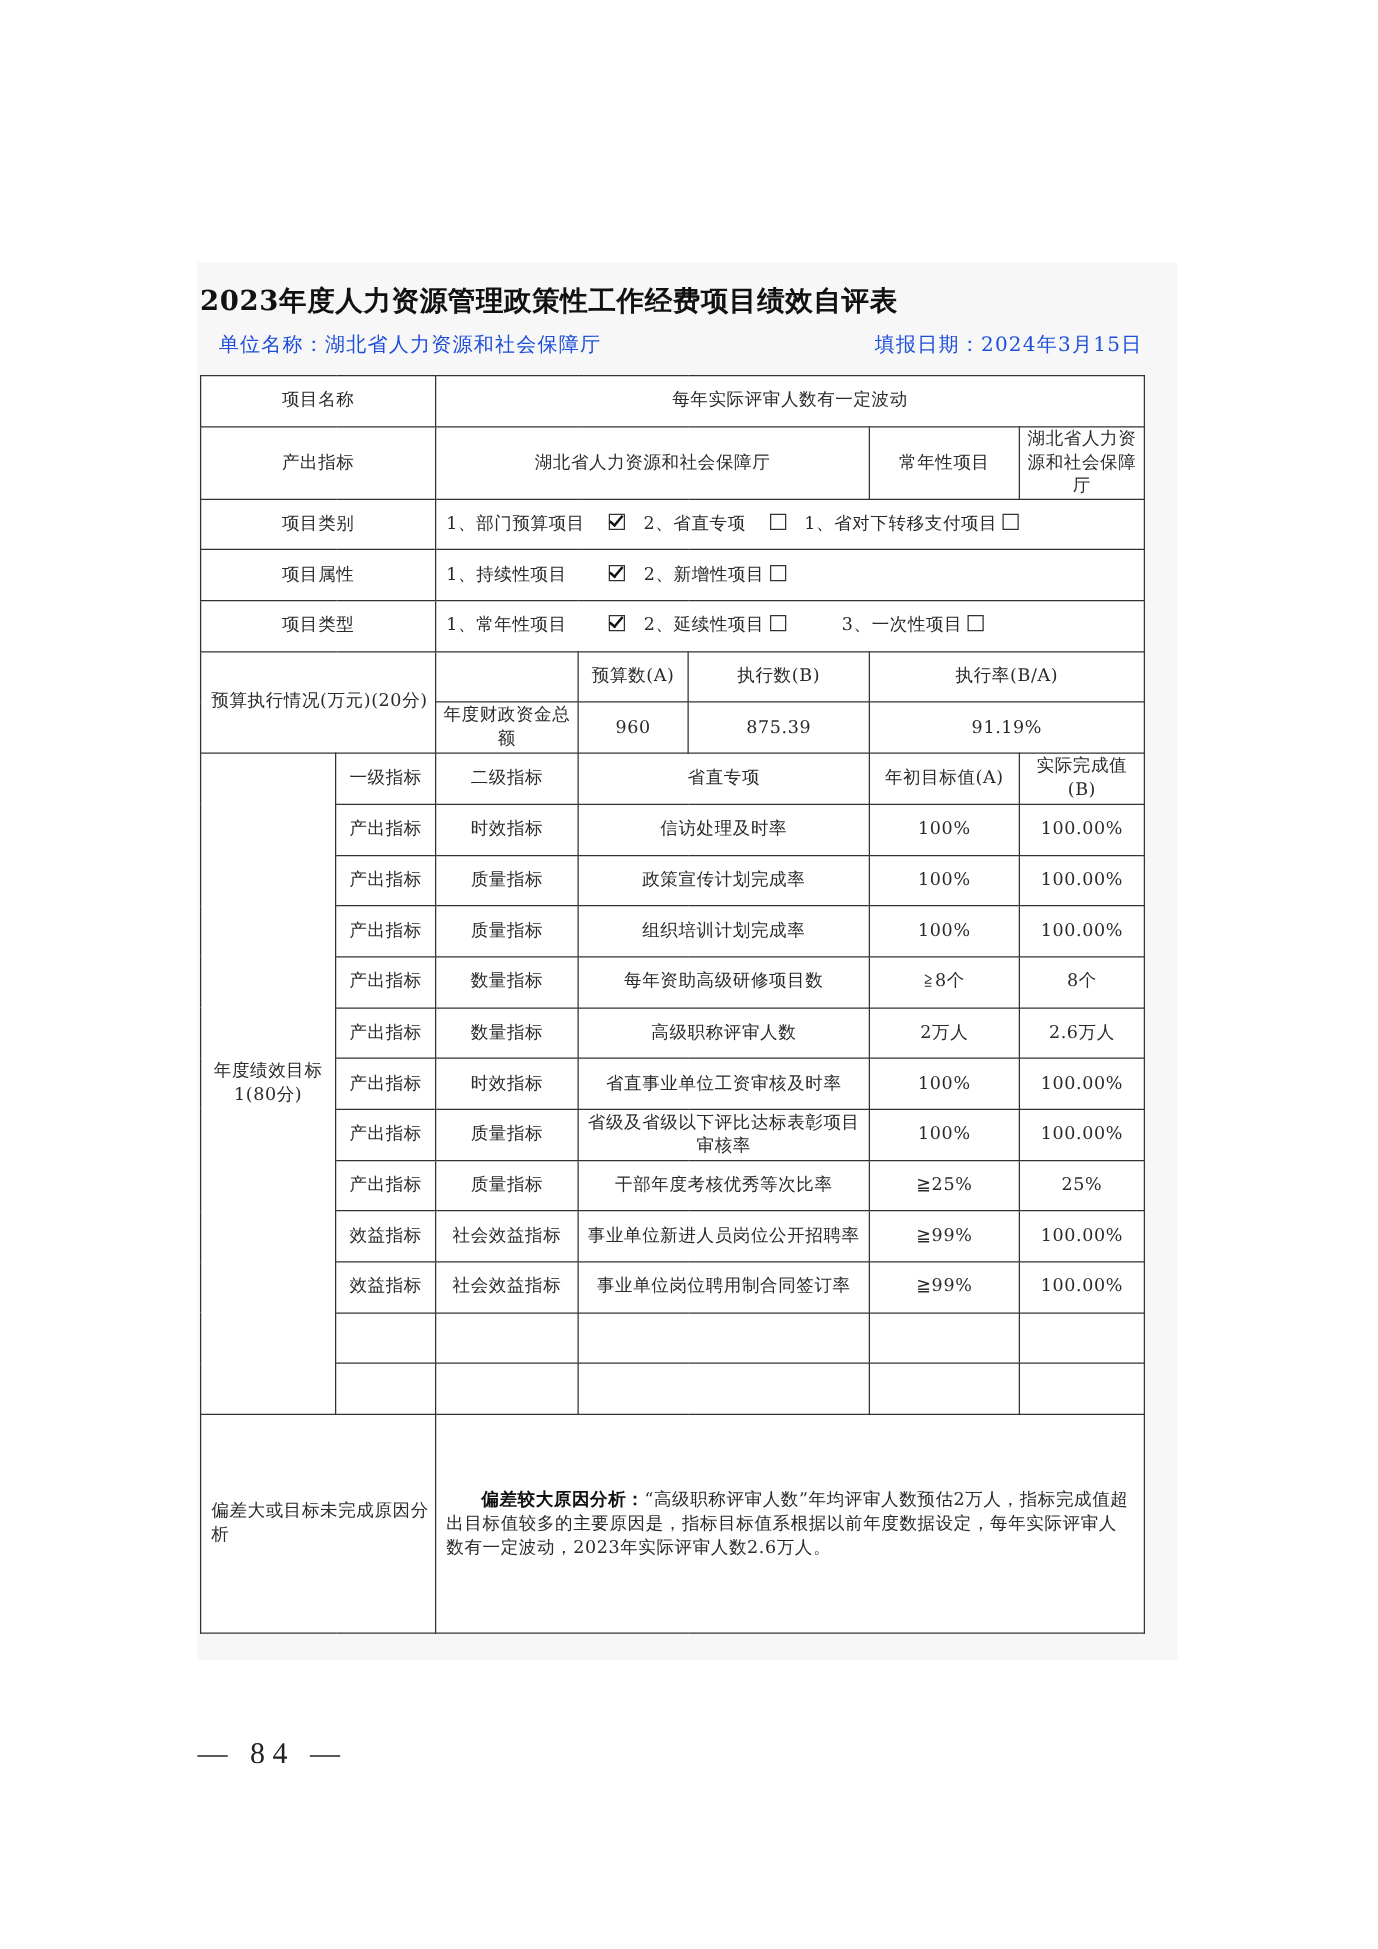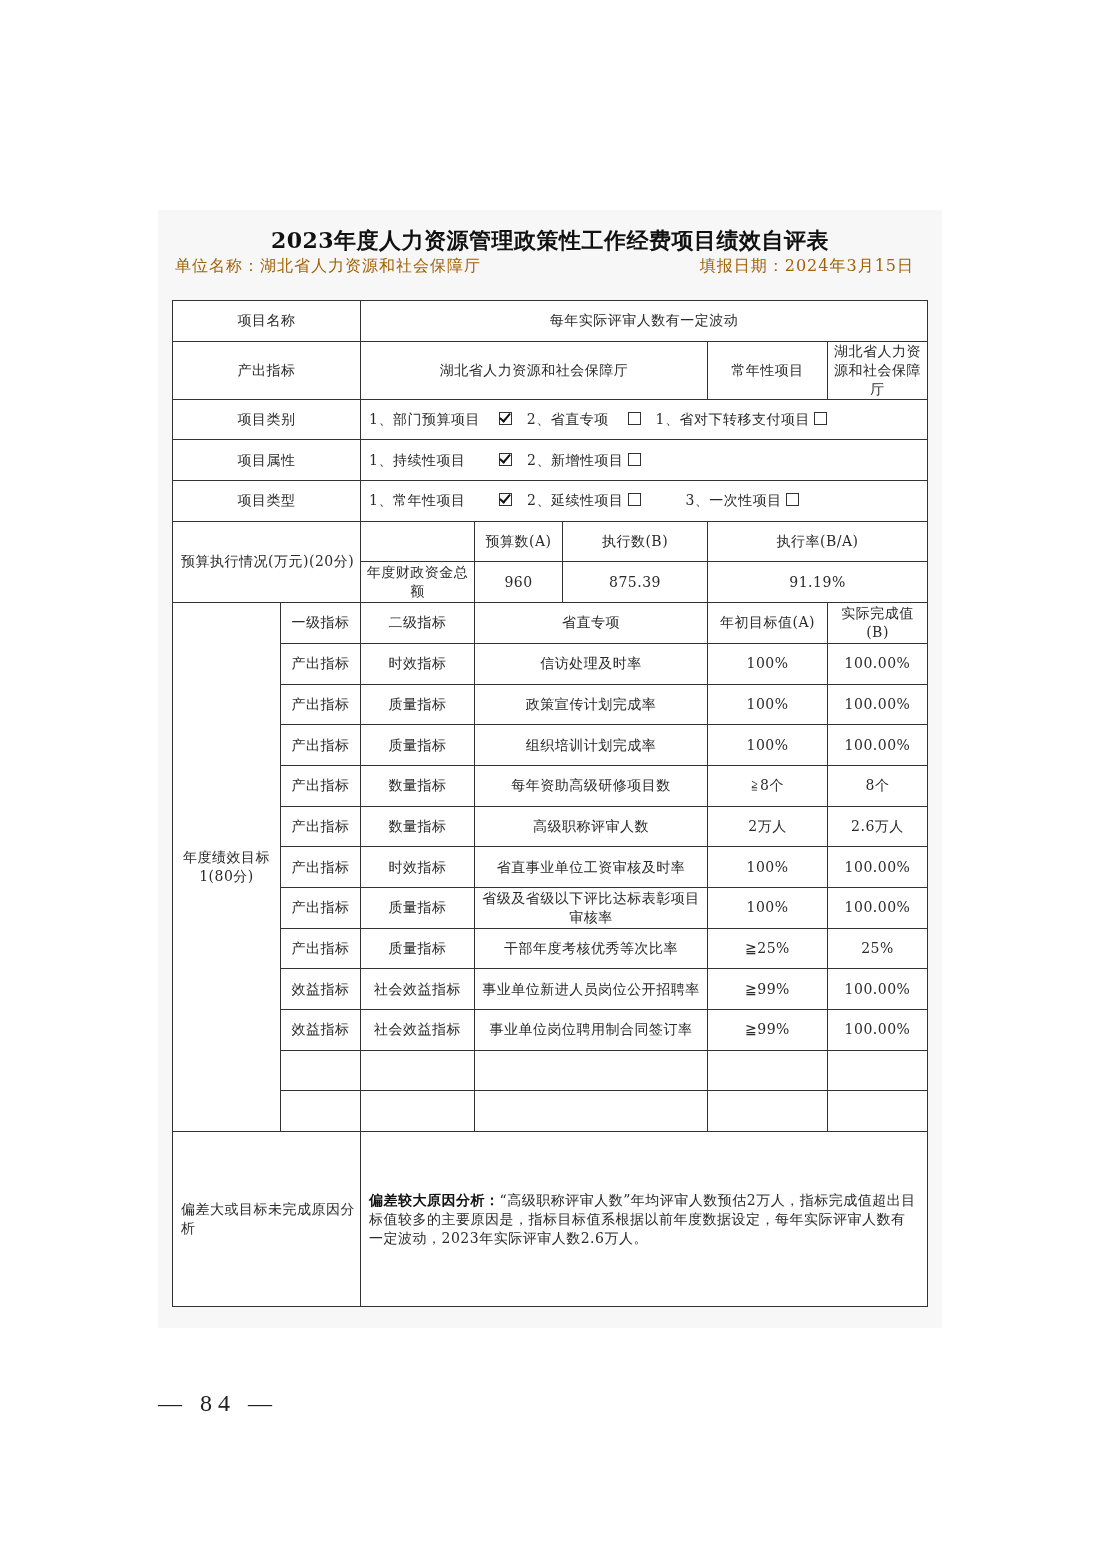--- a/index.html
+++ b/index.html
@@ -1,36 +1,36 @@
 <!DOCTYPE html>
 <html><head>
 <meta charset="utf-8">
 <style>
   html, body { margin: 0; padding: 0; background: #ffffff; }
   body { width: 1102px; height: 1559px; position: relative; overflow: hidden;
          font-family: "DejaVu Serif", "Liberation Serif", serif; color: #222; }
   .scan-bg { position: absolute; left: 158px; top: 210px; width: 784px; height: 1118px; background: #f7f7f7; }
-  .title { position: absolute; left: 160px; top: 226px; width: 780px; text-align: center;
+  .title { position: absolute; left: 160px; top: 226px; width: 780px; text-align: left;
            font-size: 22px; font-weight: bold; color: #111; letter-spacing: 0.5px; }
-  .meta { position: absolute; top: 256px; font-size: 16px; color: #a16207; letter-spacing: 1px; }
+  .meta { position: absolute; top: 266px; font-size: 16px; color: #1d4ed8; letter-spacing: 1px; }
   .meta.left { left: 175px; }
   .meta.right { right: 188px; }
-  table.form { position: absolute; left: 172px; top: 300px; width: 755px; border-collapse: collapse;
+  table.form { position: absolute; left: 160px; top: 300px; width: 755px; border-collapse: collapse;
                table-layout: fixed; background: #fff; }
   table.form td { border: 1.5px solid #333; text-align: center; vertical-align: middle;
                   font-size: 14px; line-height: 19px; padding: 0 4px; color: #2a2a2a; letter-spacing: 0.5px; }
   table.form tr { height: 40.7px; }
   .left-align { text-align: left !important; padding-left: 8px !important; }
   .opts { text-align: left !important; padding-left: 8px !important; white-space: nowrap; }
   .opt { display: inline-block; margin-right: 10px; }
   .cb { display: inline-block; width: 11px; height: 11px; border: 1px solid #333; position: relative; vertical-align: -1px; margin-left: 4px; }
   .cb.checked::after { content: ""; position: absolute; left: 2px; top: -2px; width: 4px; height: 9px;
                        border: solid #111; border-width: 0 2px 2px 0; transform: rotate(40deg); }
   .analysis { text-align: left !important; padding: 0 8px !important; font-size: 14.5px; line-height: 20px; }
-  .analysis b { font-weight: bold; color: #111; }
+  .analysis b { font-weight: bold; color: #111; margin-left: 28px; }
   .page-num { position: absolute; left: 158px; top: 1390px; font-size: 24px; color: #222;
               font-family: "Liberation Serif", serif; letter-spacing: 6px; }
 </style>
 </head>
 <body>
 
 <div class="scan-bg"></div>
 
 <div class="title">2023年度人力资源管理政策性工作经费项目绩效自评表</div>
 <div class="meta left"><span>单位名称：</span><span>湖北省人力资源和社会保障厅</span></div>

